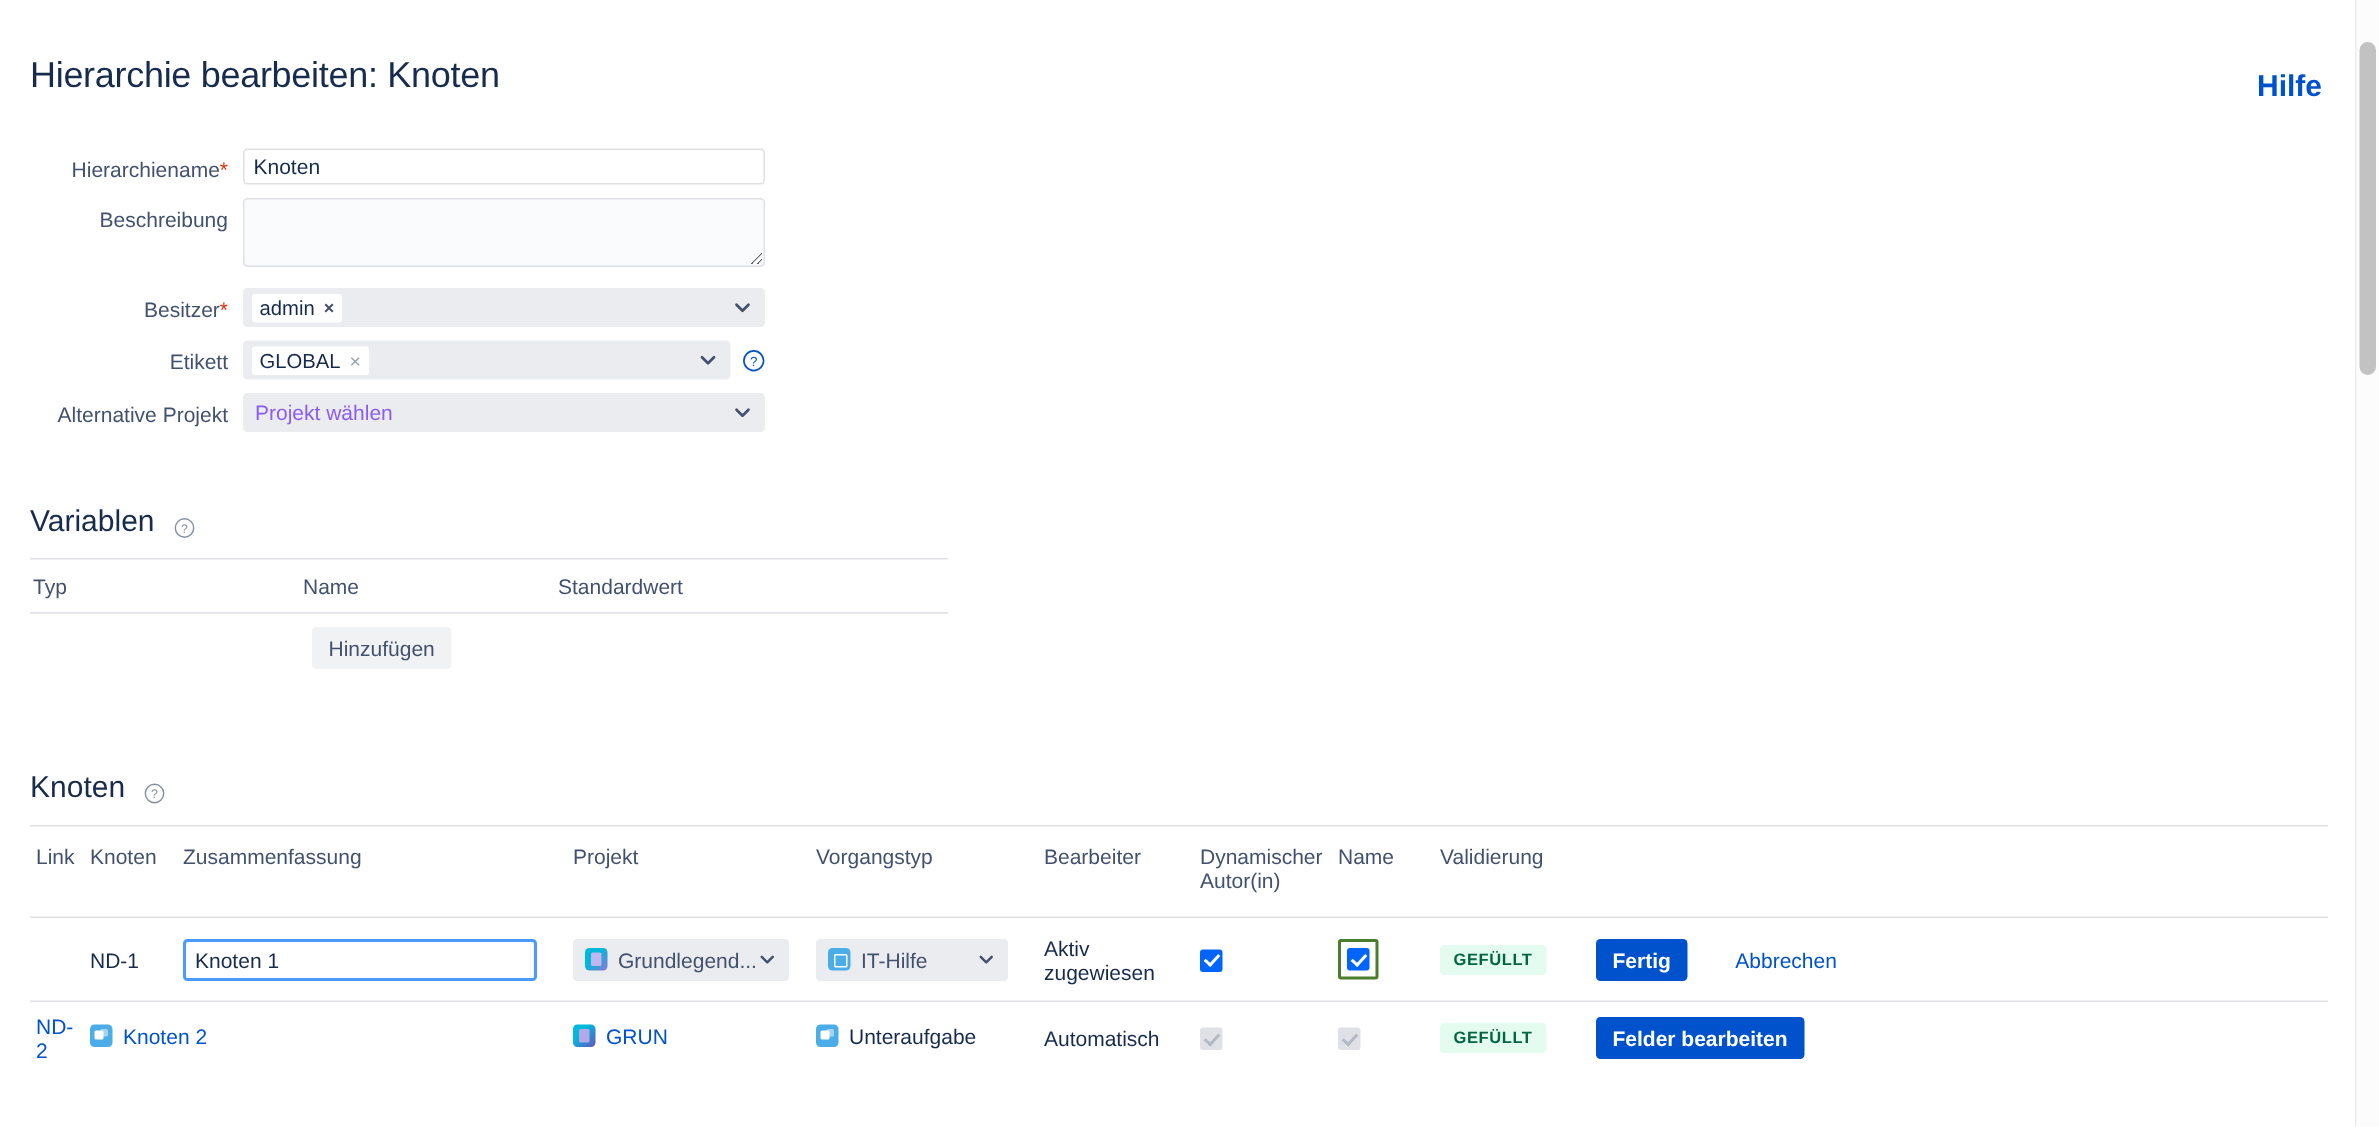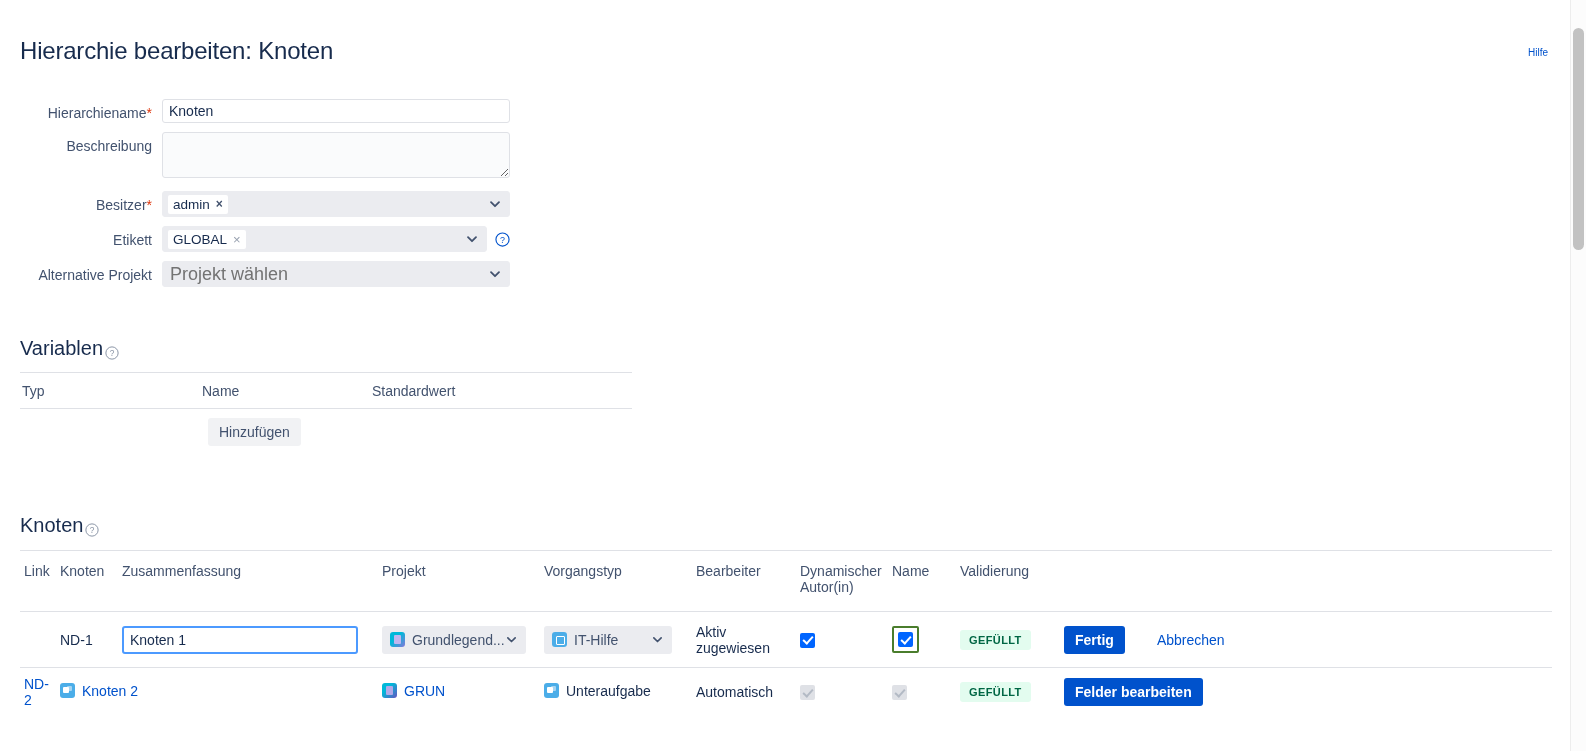--- a/index.html
+++ b/index.html
@@ -28,24 +28,25 @@
     position: absolute;
     left: 20px; top: 20px;
     font-size: 24px;
     font-weight: 400;
     color: #172b4d;
     letter-spacing: -0.2px;
   }
   .help-link {
     position: absolute;
     right: 22px; top: 30px;
-    font-size: 10px;
+    font-size: 20px;
     color: #0052cc;
     text-decoration: none;
     cursor: pointer;
+    font-weight: bold;
   }
 
   
   .form-area { position: absolute; left: 0; top: 82px; width: 700px; }
   .frow {
     display: flex;
     align-items: flex-start;
     margin-bottom: 9px;
   }
   .flabel {
@@ -90,22 +91,22 @@
     background: #ebecf0;
     border: 1px solid #ebecf0;
     border-radius: 3px;
     display: flex;
     align-items: center;
     padding: 0 26px 0 5px;
     cursor: pointer;
   }
   .selbox.empty { color: #7a869a; }
   .placeholder-txt {
-    font-size: 18px;
-    color: #737373;
+    font-size: 14px;
+    color: #8b5cf6;
     padding-left: 2px;
   }
   .chip {
     display: inline-flex;
     align-items: flex-end;
     background: #fff;
     border-radius: 2px;
     padding: 1px 5px;
     font-size: 13.5px;
     color: #172b4d;
@@ -137,21 +138,21 @@
   }
   .help-q-dark { opacity: 0.75; }
 
   
   .section-title {
     font-size: 20px;
     font-weight: 500;
     color: #172b4d;
     display: flex;
     align-items: center;
-    gap: 2px;
+    gap: 13px;
   }
   .section-title .help-q { margin-left: 0; width:14px; height:14px; }
 
   
   .vars { position: absolute; left: 20px; top: 320px; width: 612px; }
   .vtable {
     width: 612px;
     border-collapse: collapse;
     margin-top: 12px;
   }

